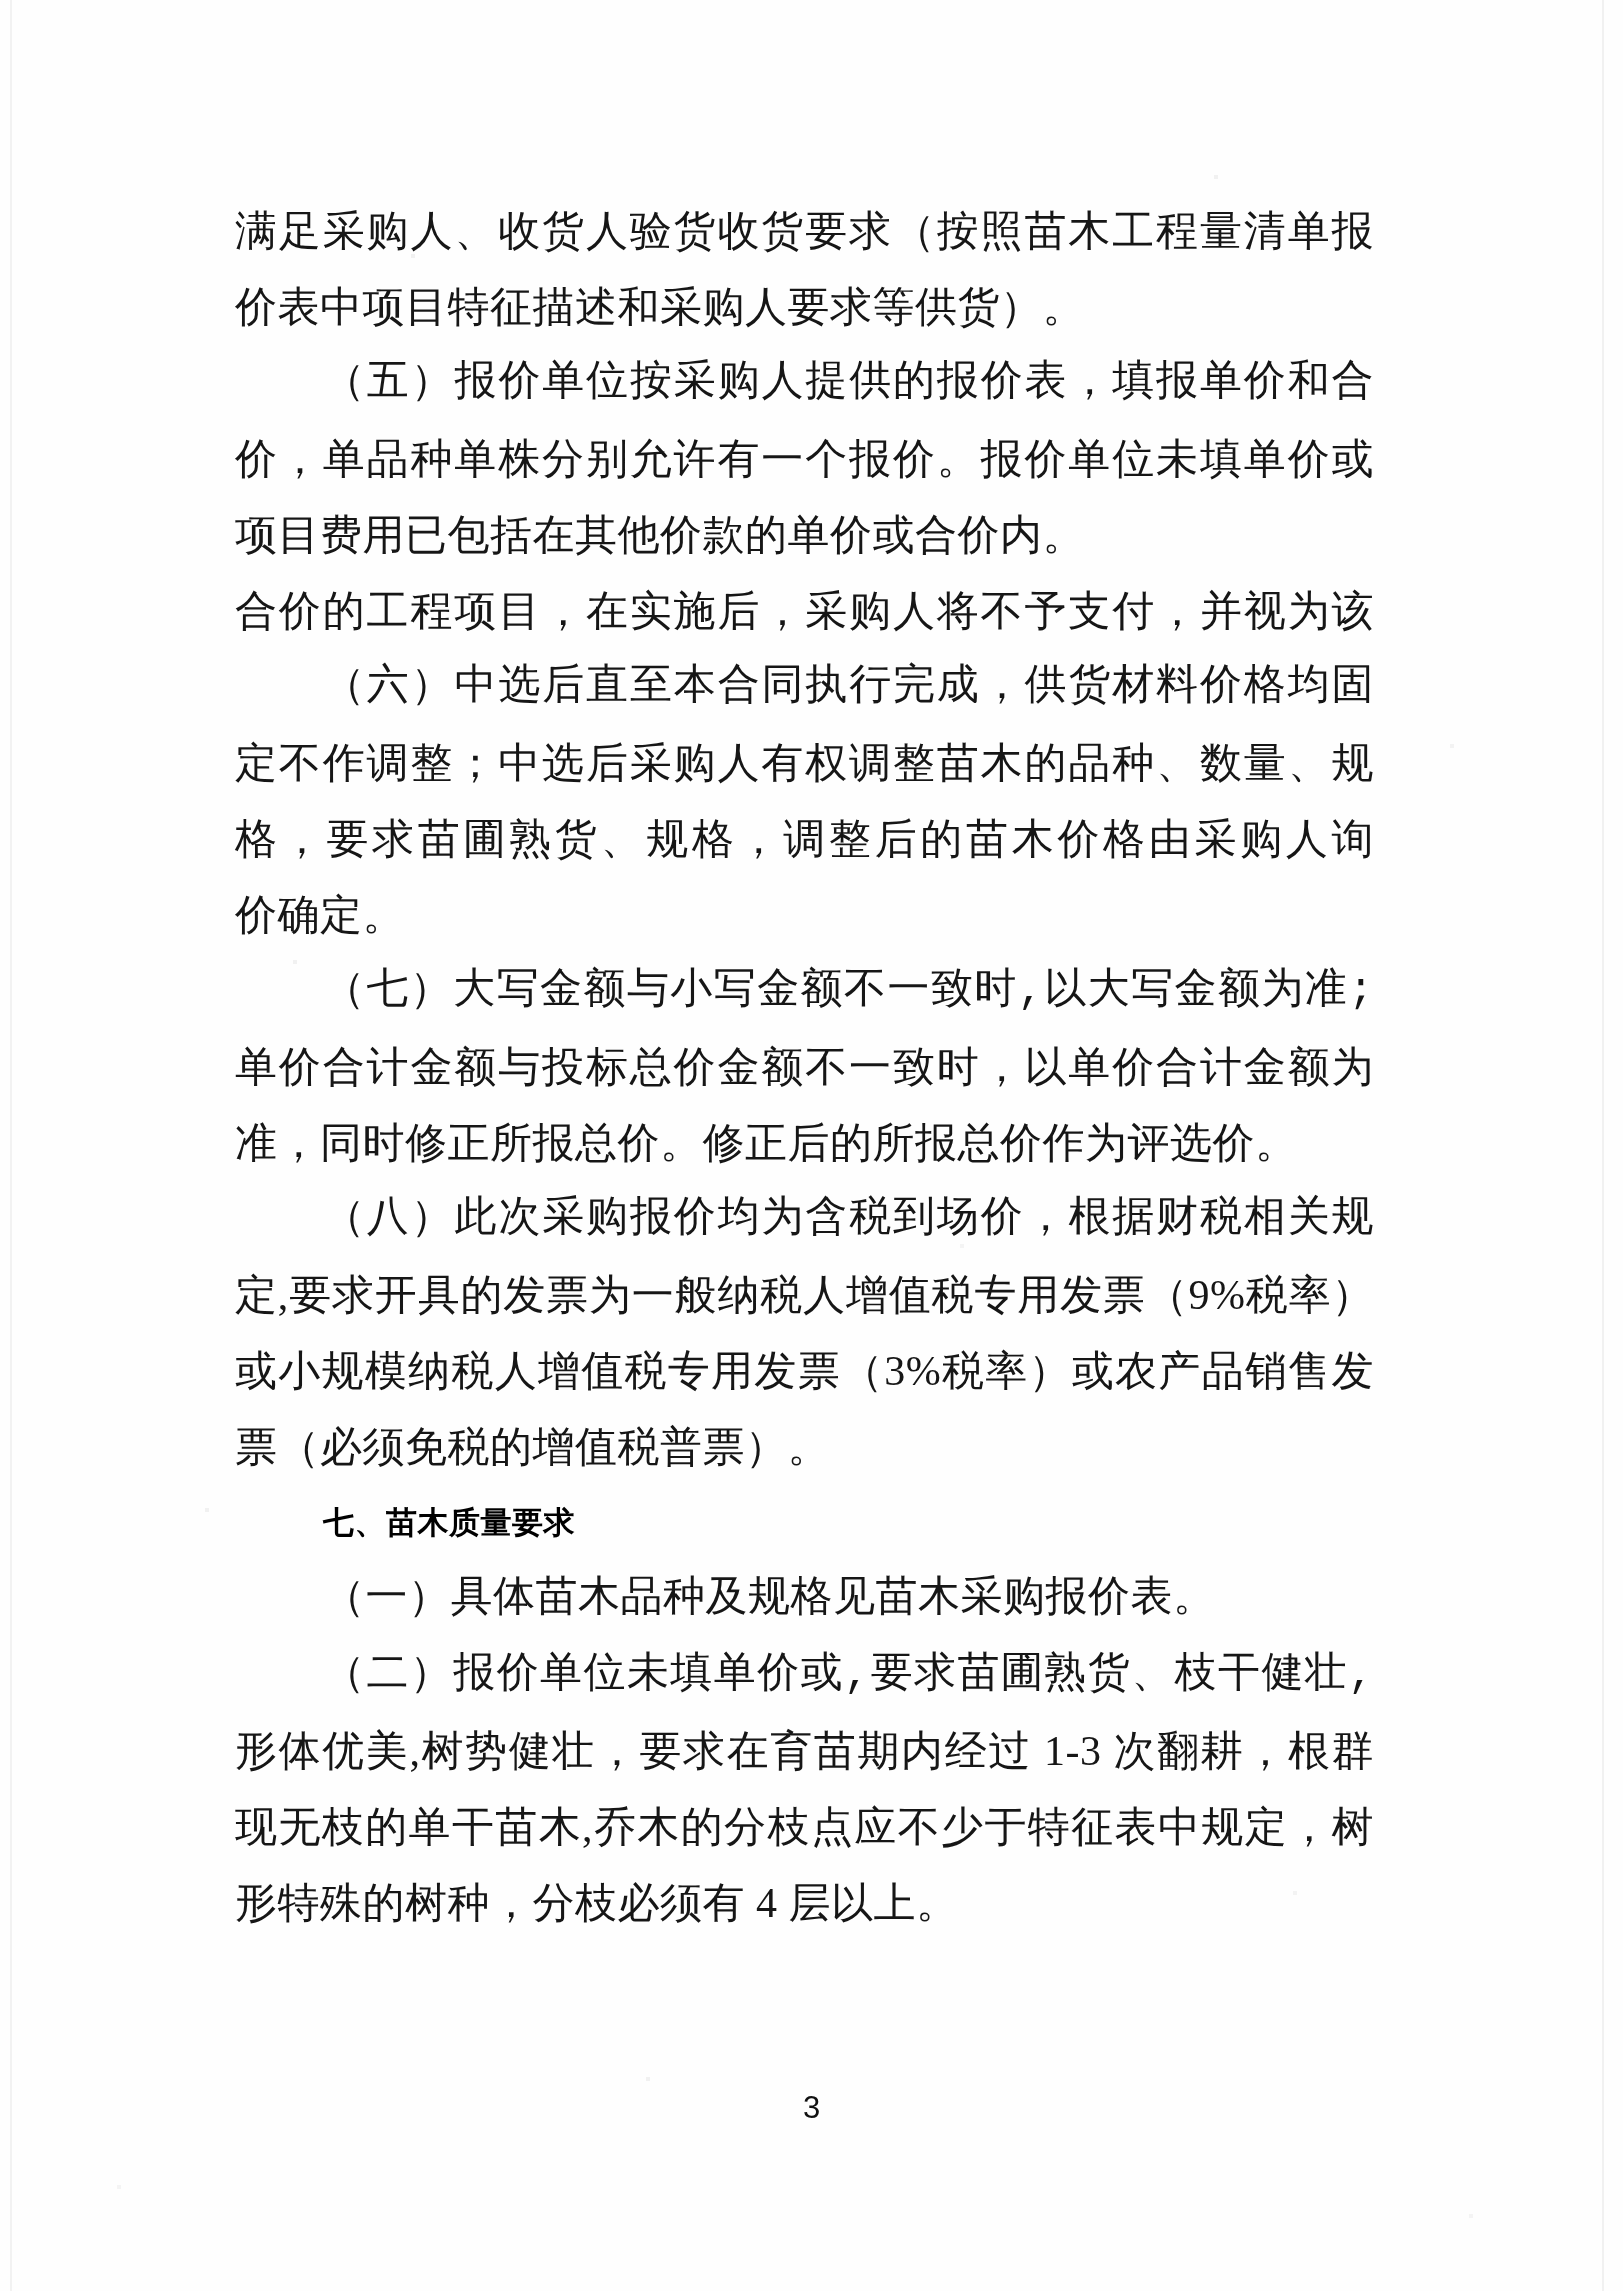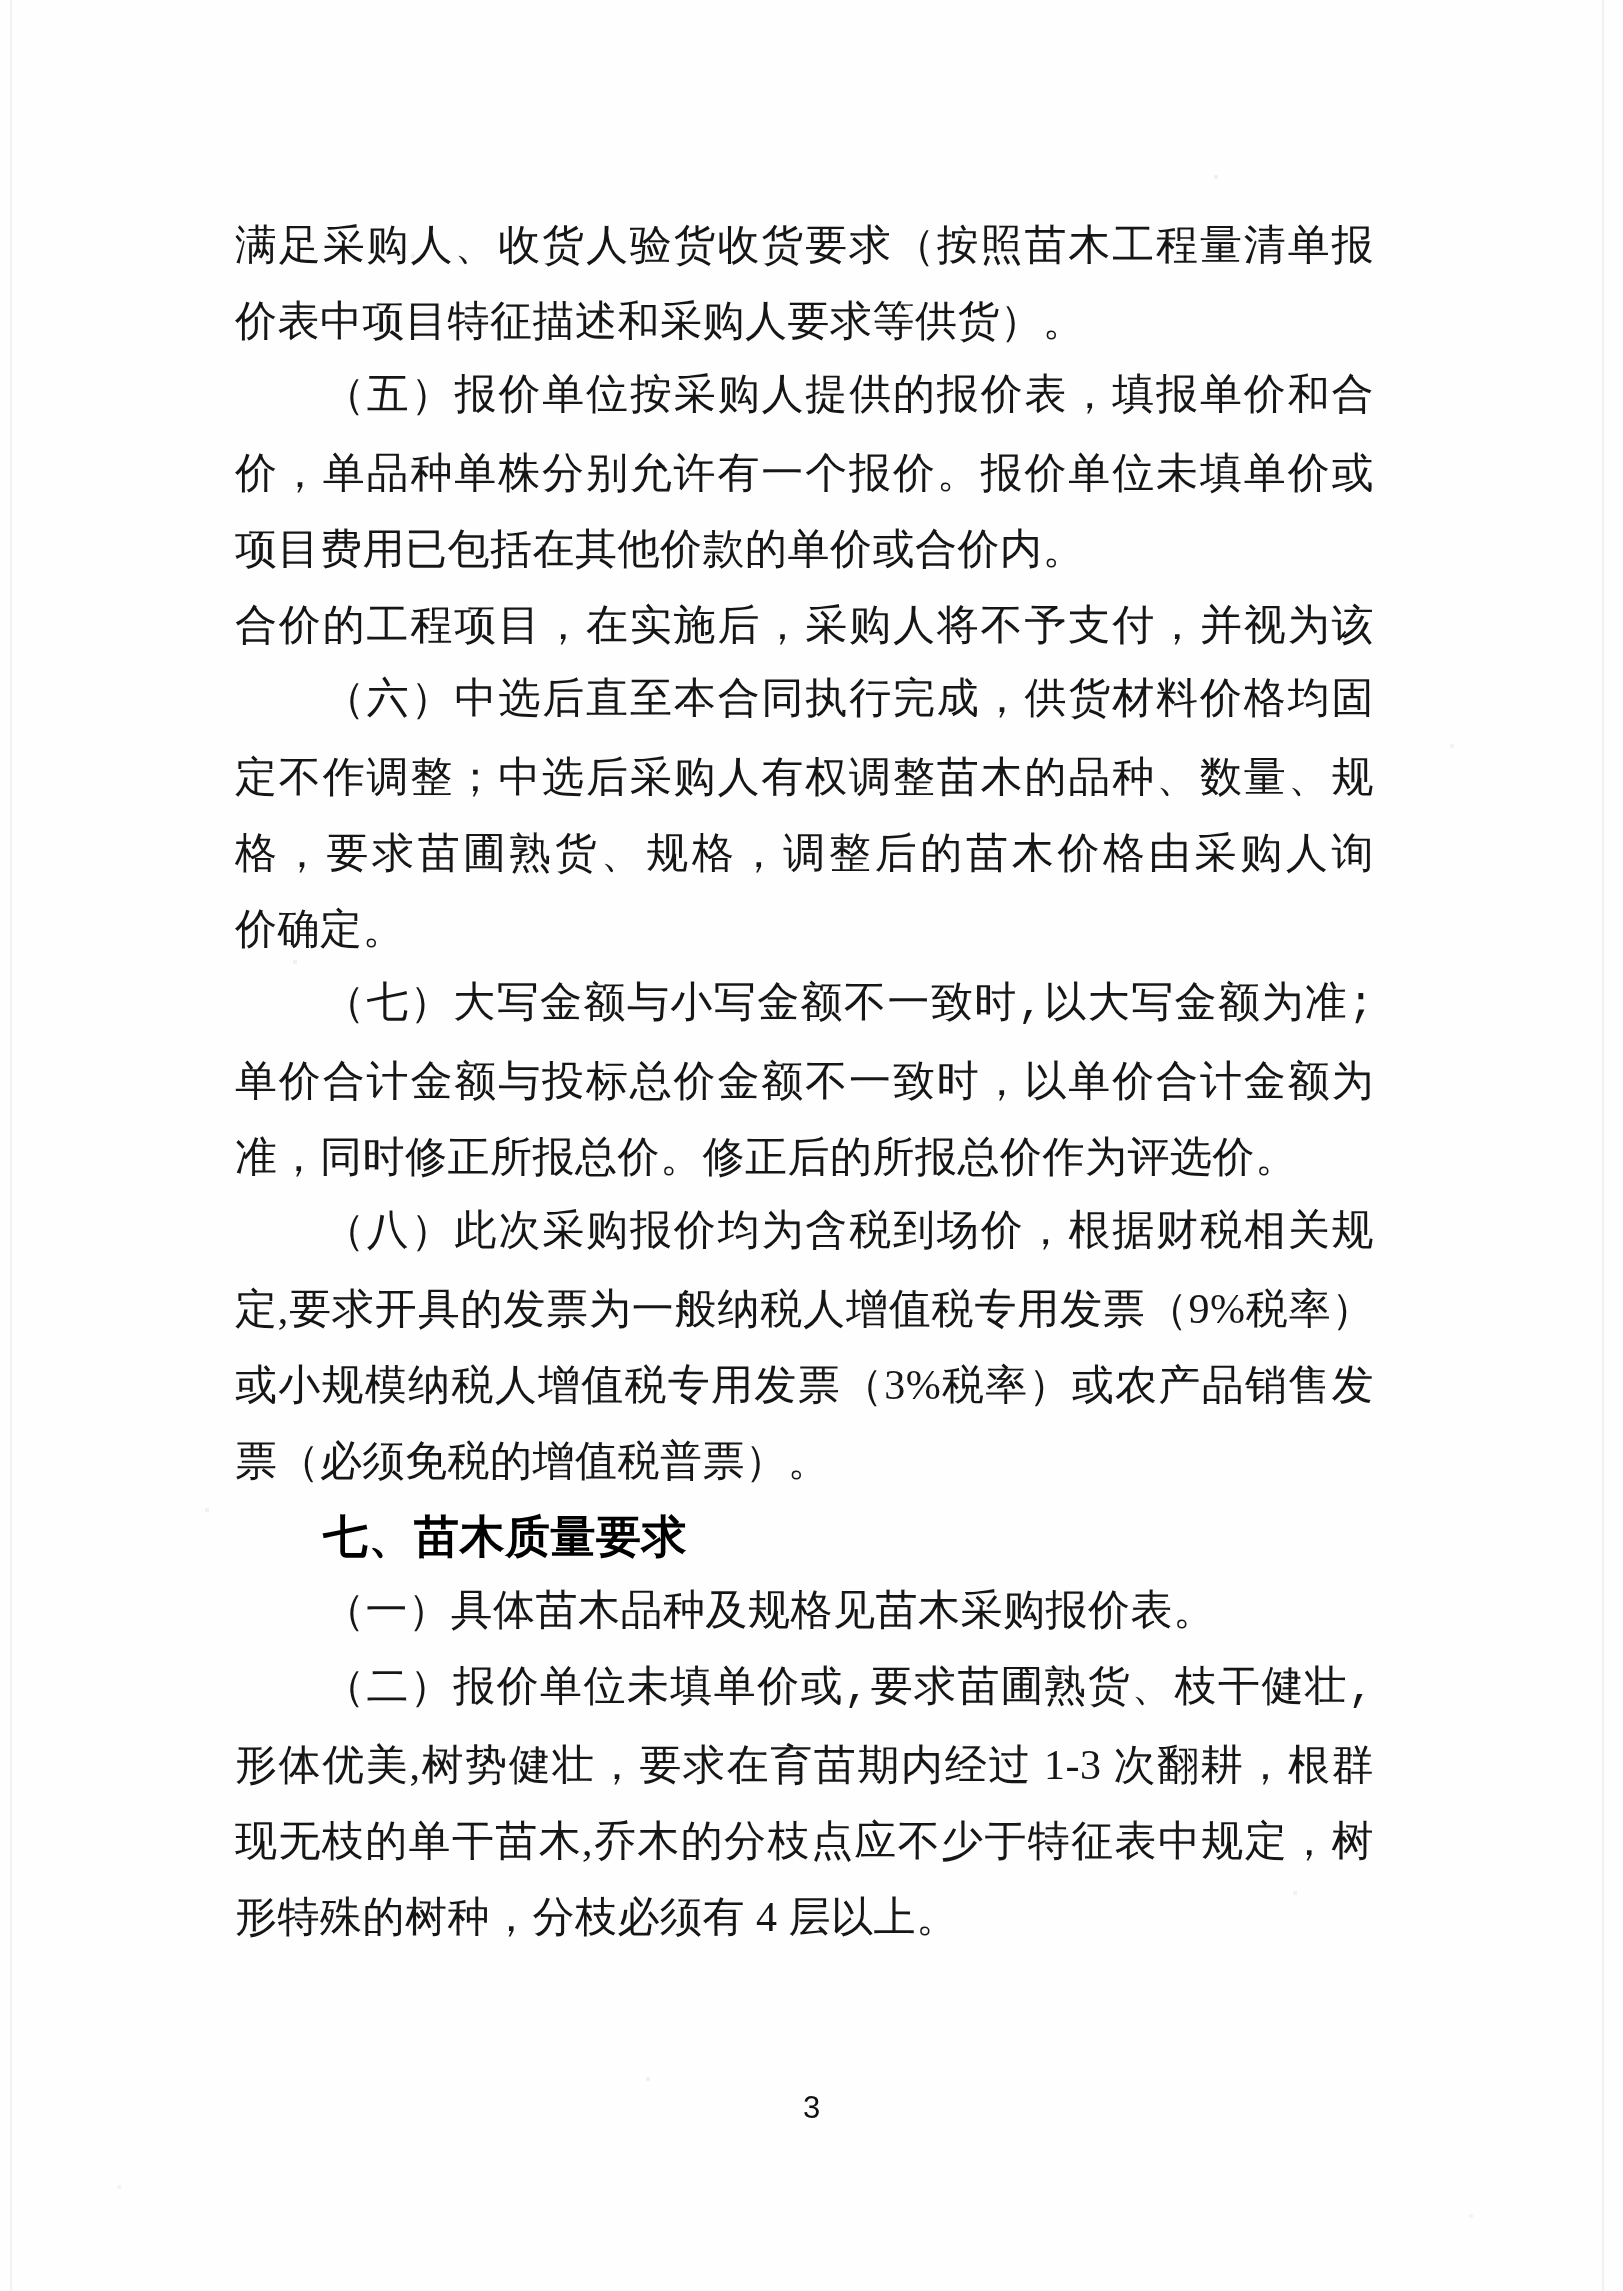--- a/index.html
+++ b/index.html
@@ -42,21 +42,21 @@
       961px 1245px 0 1px rgba(0,0,0,0.04),
       647px 2078px 0 1px rgba(0,0,0,0.05),
       1294px 1892px 0 1px rgba(0,0,0,0.045),
       118px 2186px 0 1px rgba(0,0,0,0.04),
       1470px 2215px 0 1px rgba(0,0,0,0.04);
   }
 
   .text-block {
     position: absolute;
     left: 235px;
-    top: 207px;
+    top: 193px;
     width: 1139px;
   }
   .line {
     height: 76px;
     line-height: 76px;
     font-size: 42px;
     letter-spacing: 0.5px;
     white-space: nowrap;
     text-align: left;
   }
@@ -66,21 +66,21 @@
     text-align-last: justify;
     text-justify: inter-character;
   }
   .line.indent {
     padding-left: 88px;
     font-family: Liberation Mono, monospace;
   }
   .line.heading {
     font-family: "Liberation Sans", "DejaVu Sans", sans-serif;
     font-weight: bold;
-    font-size: 45px;
+    font-size: 31px;
     color: #000;
   }
   .page-number {
     position: absolute;
     left: 0;
     top: 2086px;
     width: 1623px;
     text-align: center;
     font-size: 31px;
     line-height: 43px;

